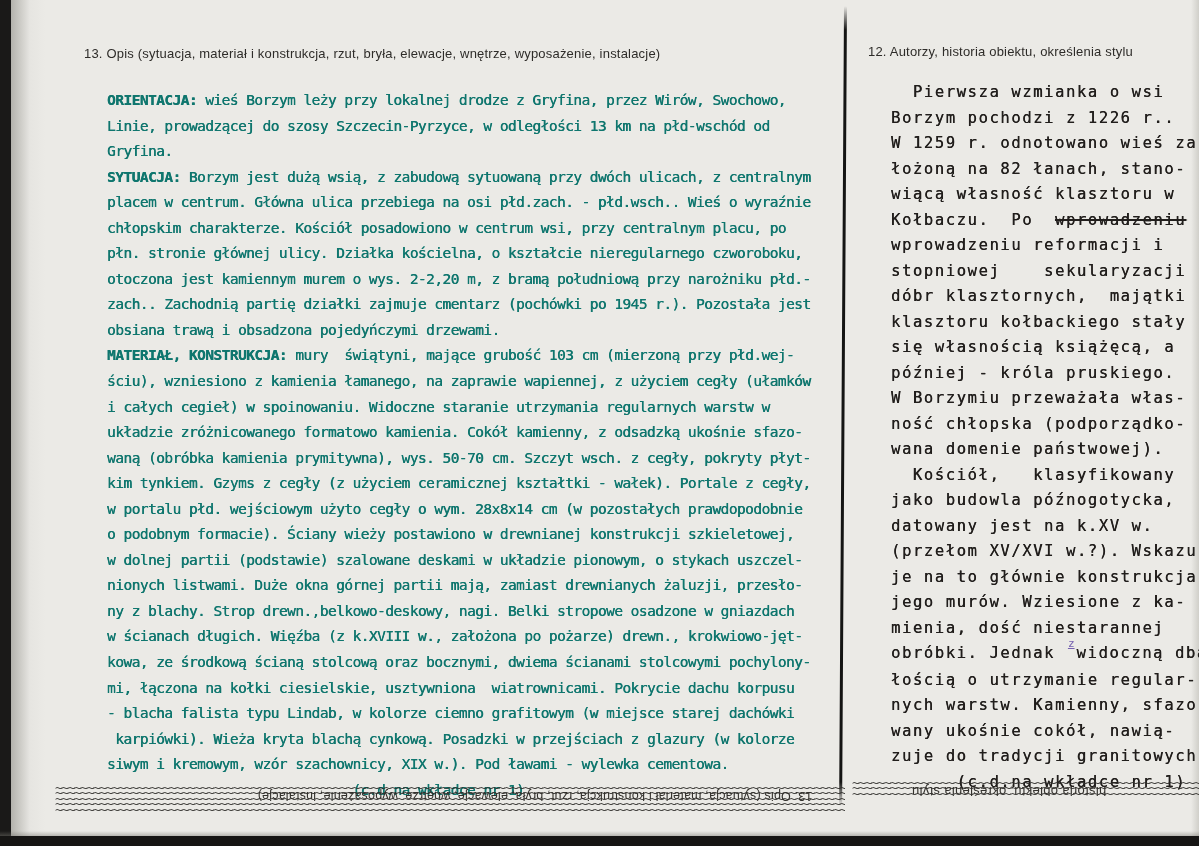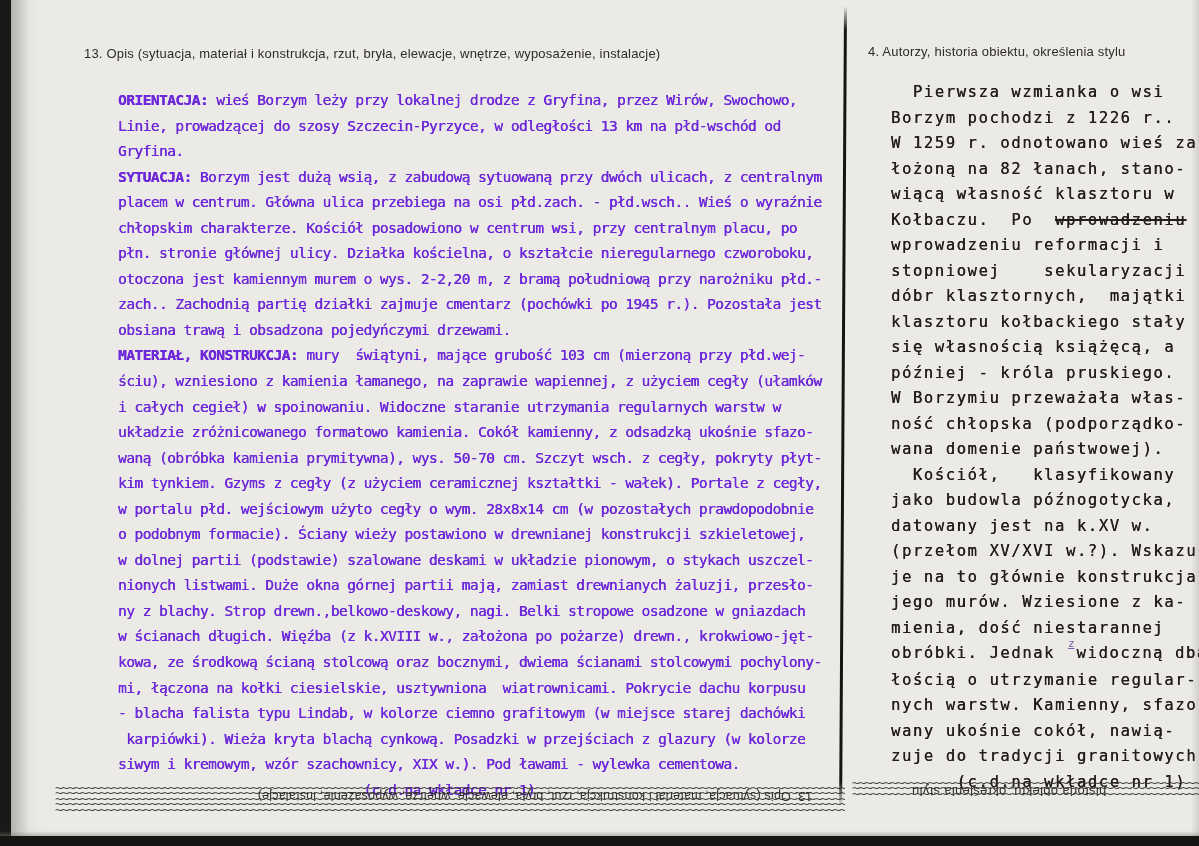--- a/index.html
+++ b/index.html
@@ -22,21 +22,21 @@
     transform:rotate(0.35deg);transform-origin:top center;border-radius:2px;
     background:linear-gradient(to bottom,rgba(20,20,19,0),#141413 3%,#141413 97%,rgba(20,20,19,0));}
   
   .form-header{position:absolute;font-family:"Liberation Sans",sans-serif;
     font-size:13px;color:#2e2c29;letter-spacing:0.2px;white-space:nowrap;}
   #header-left{left:84px;top:46px;}
   #header-right{left:868px;top:44px;}
   
   .typed{position:absolute;white-space:pre;}
   #col-left{left:107px;top:88px;width:740px;font-size:14.5px;letter-spacing:-0.55px;
-    line-height:25.55px;color:#6d28d9;text-shadow:0.35px 0 0 currentColor;margin-left:11px;}
+    line-height:25.55px;color:#0f766e;text-shadow:0.35px 0 0 currentColor;}
   #col-right{left:891px;top:80px;width:338px;font-size:15.5px;letter-spacing:1.6px;
     line-height:25.5px;color:#211e1c;text-shadow:0.3px 0 0 currentColor;}
   .tline{white-space:pre;}
   .seg-n{}
   .seg-b{font-weight:bold;}
   .seg-u{text-underline-offset:3px;text-decoration-thickness:1.5px;}
   .seg-s{text-decoration:line-through;text-decoration-thickness:1.5px;margin-top:10px;}
   .seg-ins{position:relative;top:-11px;font-size:11px;letter-spacing:0;
     color:#7560b0;text-shadow:none;text-decoration:underline;margin:0 2px;}
   
@@ -56,21 +56,21 @@
 <body>
 
 <div class="edge-left"></div>
 <div class="edge-left-fade"></div>
 <div class="edge-right"></div>
 <div class="edge-bottom-shadow"></div>
 <div class="edge-bottom"></div>
 <div class="fold"></div>
 
 <div id="header-left" class="form-header">13. Opis (sytuacja, materiał i konstrukcja, rzut, bryła, elewacje, wnętrze, wyposażenie, instalacje)</div>
-<div id="header-right" class="form-header">4. Autorzy, historia obiektu, określenia stylu</div>
+<div id="header-right" class="form-header">12. Autorzy, historia obiektu, określenia stylu</div>
 
 <div id="col-left" class="typed"><div class="tline"><span class="seg-b">ORIENTACJA:</span><span class="seg-n"> wieś Borzym leży przy lokalnej drodze z Gryfina, przez Wirów, Swochowo,</span></div><div class="tline"><span class="seg-n">Linie, prowadzącej do szosy Szczecin-Pyrzyce, w odległości 13 km na płd-wschód od</span></div><div class="tline"><span class="seg-n">Gryfina.</span></div><div class="tline"><span class="seg-b">SYTUACJA:</span><span class="seg-n"> Borzym jest dużą wsią, z zabudową sytuowaną przy dwóch ulicach, z centralnym</span></div><div class="tline"><span class="seg-n">placem w centrum. Główna ulica przebiega na osi płd.zach. - płd.wsch.. Wieś o wyraźnie</span></div><div class="tline"><span class="seg-n">chłopskim charakterze. Kościół posadowiono w centrum wsi, przy centralnym placu, po</span></div><div class="tline"><span class="seg-n">płn. stronie głównej ulicy. Działka kościelna, o kształcie nieregularnego czworoboku,</span></div><div class="tline"><span class="seg-n">otoczona jest kamiennym murem o wys. 2-2,20 m, z bramą południową przy narożniku płd.-</span></div><div class="tline"><span class="seg-n">zach.. Zachodnią partię działki zajmuje cmentarz (pochówki po 1945 r.). Pozostała jest</span></div><div class="tline"><span class="seg-n">obsiana trawą i obsadzona pojedyńczymi drzewami.</span></div><div class="tline"><span class="seg-b">MATERIAŁ, KONSTRUKCJA:</span><span class="seg-n"> </span><span class="seg-u">mury </span><span class="seg-n"> świątyni, mające grubość 103 cm (mierzoną przy płd.wej-</span></div><div class="tline"><span class="seg-n">ściu), wzniesiono z kamienia łamanego, na zaprawie wapiennej, z użyciem cegły (ułamków</span></div><div class="tline"><span class="seg-n">i całych cegieł) w spoinowaniu. Widoczne staranie utrzymania regularnych warstw w</span></div><div class="tline"><span class="seg-n">układzie zróżnicowanego formatowo kamienia. Cokół kamienny, z odsadzką ukośnie sfazo-</span></div><div class="tline"><span class="seg-n">waną (obróbka kamienia prymitywna), wys. 50-70 cm. Szczyt wsch. z cegły, pokryty płyt-</span></div><div class="tline"><span class="seg-n">kim tynkiem. Gzyms z cegły (z użyciem ceramicznej kształtki - wałek). Portale z cegły,</span></div><div class="tline"><span class="seg-n">w portalu płd. wejściowym użyto cegły o wym. 28x8x14 cm (w pozostałych prawdopodobnie</span></div><div class="tline"><span class="seg-n">o podobnym formacie). </span><span class="seg-u">Ściany wieży</span><span class="seg-n"> postawiono w drewnianej konstrukcji szkieletowej,</span></div><div class="tline"><span class="seg-n">w dolnej partii (podstawie) szalowane deskami w układzie pionowym, o stykach uszczel-</span></div><div class="tline"><span class="seg-n">nionych listwami. Duże okna górnej partii mają, zamiast drewnianych żaluzji, przesło-</span></div><div class="tline"><span class="seg-n">ny z blachy. </span><span class="seg-u">Strop</span><span class="seg-n"> drewn.,belkowo-deskowy, nagi. Belki stropowe osadzone w gniazdach</span></div><div class="tline"><span class="seg-n">w ścianach długich. </span><span class="seg-u">Więźba</span><span class="seg-n"> (z k.XVIII w., założona po pożarze) drewn., krokwiowo-jęt-</span></div><div class="tline"><span class="seg-n">kowa, ze środkową ścianą stolcową oraz bocznymi, dwiema ścianami stolcowymi pochylony-</span></div><div class="tline"><span class="seg-n">mi, łączona na kołki ciesielskie, usztywniona  wiatrownicami. </span><span class="seg-u">Pokrycie dachu</span><span class="seg-n"> korpusu</span></div><div class="tline"><span class="seg-n">- blacha falista typu Lindab, w kolorze ciemno grafitowym (w miejsce starej dachówki</span></div><div class="tline"><span class="seg-n"> karpiówki). Wieża kryta blachą cynkową. </span><span class="seg-u">Posadzki</span><span class="seg-n"> w przejściach z glazury (w kolorze</span></div><div class="tline"><span class="seg-n">siwym i kremowym, wzór szachownicy, XIX w.). Pod ławami - wylewka cementowa.</span></div><div class="tline"><span class="seg-n">                              </span><span class="seg-u">(c.d.na wkładce nr 1)</span></div></div>
 
 <div id="col-right" class="typed"><div class="tline"><span class="seg-n">  Pierwsza wzmianka o wsi</span></div><div class="tline"><span class="seg-n">Borzym pochodzi z 1226 r..</span></div><div class="tline"><span class="seg-n">W 1259 r. odnotowano wieś za-</span></div><div class="tline"><span class="seg-n">łożoną na 82 łanach, stano-</span></div><div class="tline"><span class="seg-n">wiącą własność klasztoru w</span></div><div class="tline"><span class="seg-n">Kołbaczu.  Po  </span><span class="seg-s">wprowadzeniu</span></div><div class="tline"><span class="seg-n">wprowadzeniu reformacji i</span></div><div class="tline"><span class="seg-n">stopniowej    sekularyzacji</span></div><div class="tline"><span class="seg-n">dóbr klasztornych,  majątki</span></div><div class="tline"><span class="seg-n">klasztoru kołbackiego stały</span></div><div class="tline"><span class="seg-n">się własnością książęcą, a</span></div><div class="tline"><span class="seg-n">później - króla pruskiego.</span></div><div class="tline"><span class="seg-n">W Borzymiu przeważała włas-</span></div><div class="tline"><span class="seg-n">ność chłopska (podporządko-</span></div><div class="tline"><span class="seg-n">wana domenie państwowej).</span></div><div class="tline"><span class="seg-n">  Kościół,   klasyfikowany</span></div><div class="tline"><span class="seg-n">jako budowla późnogotycka,</span></div><div class="tline"><span class="seg-n">datowany jest na k.XV w.</span></div><div class="tline"><span class="seg-n">(przełom XV/XVI w.?). Wskazu-</span></div><div class="tline"><span class="seg-n">je na to głównie konstrukcja</span></div><div class="tline"><span class="seg-n">jego murów. Wziesione z ka-</span></div><div class="tline"><span class="seg-n">mienia, dość niestarannej</span></div><div class="tline"><span class="seg-n">obróbki. Jednak </span><span class="seg-ins">z</span><span class="seg-n">widoczną dba-</span></div><div class="tline"><span class="seg-n">łością o utrzymanie regular-</span></div><div class="tline"><span class="seg-n">nych warstw. Kamienny, sfazo-</span></div><div class="tline"><span class="seg-n">wany ukośnie cokół, nawią-</span></div><div class="tline"><span class="seg-n">zuje do tradycji granitowych</span></div><div class="tline"><span class="seg-n">      </span><span class="seg-u">(c.d.na wkładce nr 1)</span></div></div>
 
 <div id="squiggle-left" class="squiggle-band">
   <div class="squiggle-row">~~~~~~~~~~~~~~~~~~~~~~~~~~~~~~~~~~~~~~~~~~~~~~~~~~~~~~~~~~~~~~~~~~~~~~~~~~~~~~~~~~~~~~~~~~~~~~~~~~~~~~~~~~~~~~~~~~~~~~~~~~~~~~~~~~~~~~~~~~~~~~~~~~~~~~~~~~~~~~~~~~~~~~~~~~~~~~~~~~~~</div>
   <div class="squiggle-row">~~~~~~~~~~~~~~~~~~~~~~~~~~~~~~~~~~~~~~~~~~~~~~~~~~~~~~~~~~~~~~~~~~~~~~~~~~~~~~~~~~~~~~~~~~~~~~~~~~~~~~~~~~~~~~~~~~~~~~~~~~~~~~~~~~~~~~~~~~~~~~~~~~~~~~~~~~~~~~~~~~~~~~~~~~~~~~~~~~~~</div>
   <div class="squiggle-row">~~~~~~~~~~~~~~~~~~~~~~~~~~~~~~~~~~~~~~~~~~~~~~~~~~~~~~~~~~~~~~~~~~~~~~~~~~~~~~~~~~~~~~~~~~~~~~~~~~~~~~~~~~~~~~~~~~~~~~~~~~~~~~~~~~~~~~~~~~~~~~~~~~~~~~~~~~~~~~~~~~~~~~~~~~~~~~~~~~~~</div>
   <div class="squiggle-row">~~~~~~~~~~~~~~~~~~~~~~~~~~~~~~~~~~~~~~~~~~~~~~~~~~~~~~~~~~~~~~~~~~~~~~~~~~~~~~~~~~~~~~~~~~~~~~~~~~~~~~~~~~~~~~~~~~~~~~~~~~~~~~~~~~~~~~~~~~~~~~~~~~~~~~~~~~~~~~~~~~~~~~~~~~~~~~~~~~~~</div>

